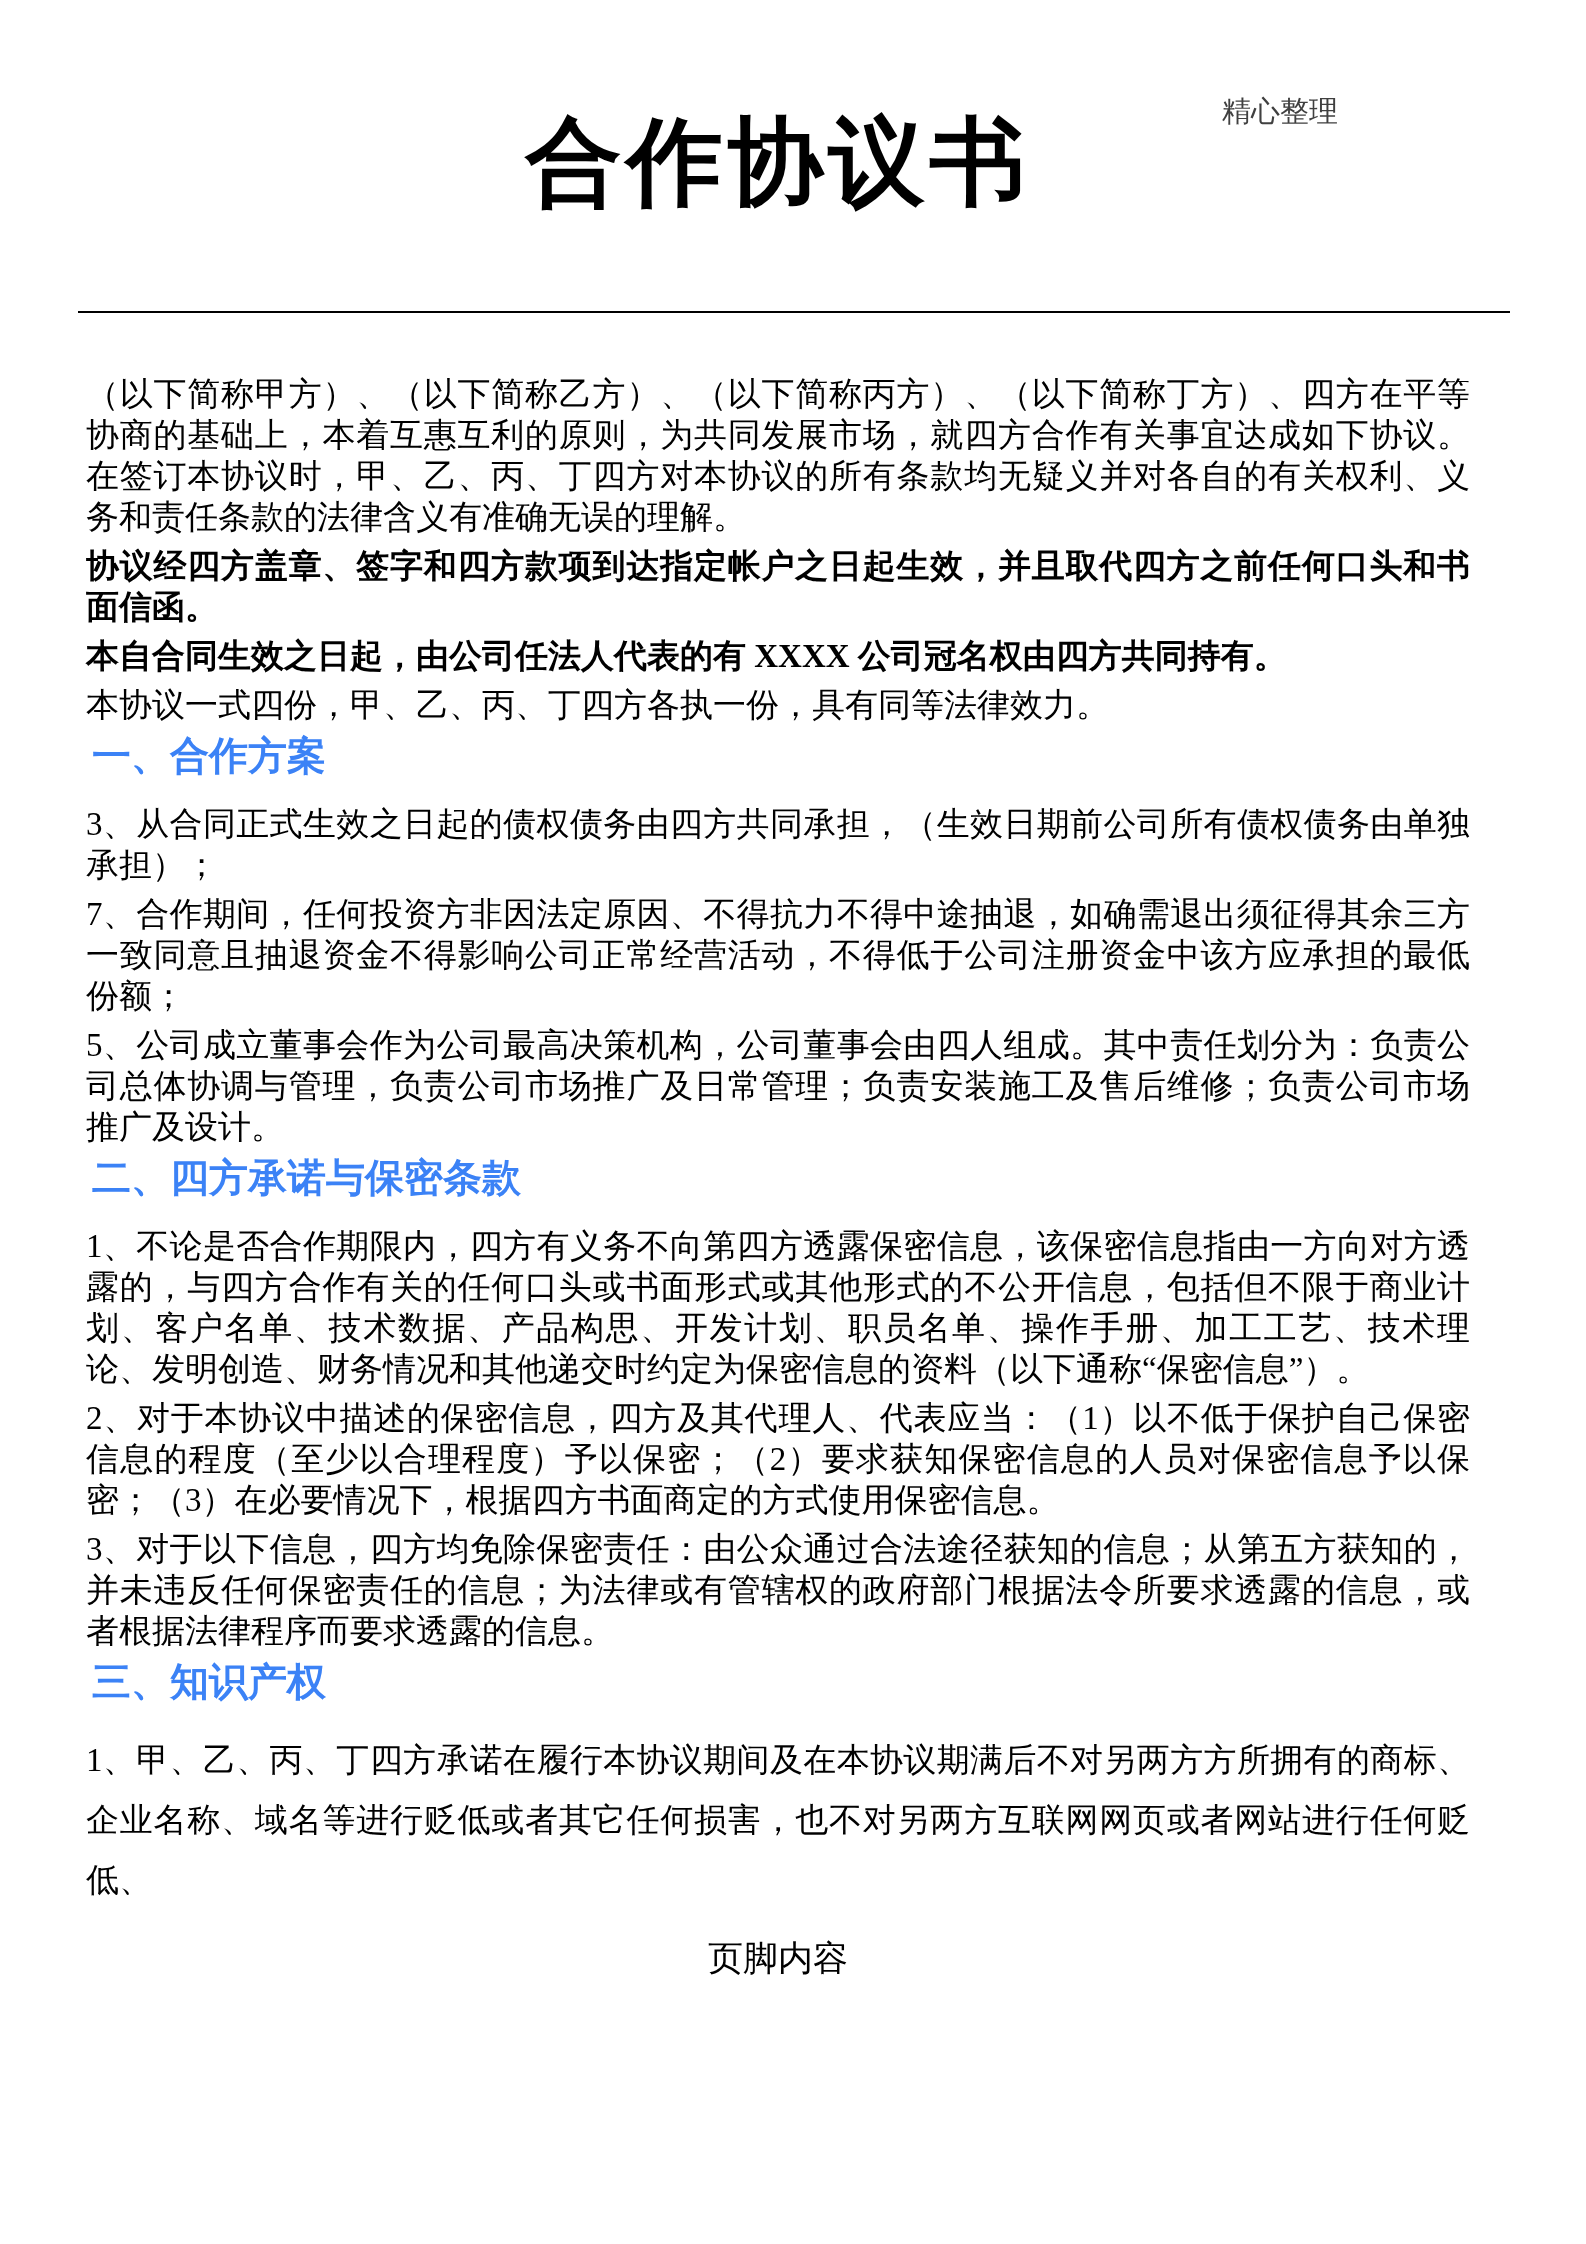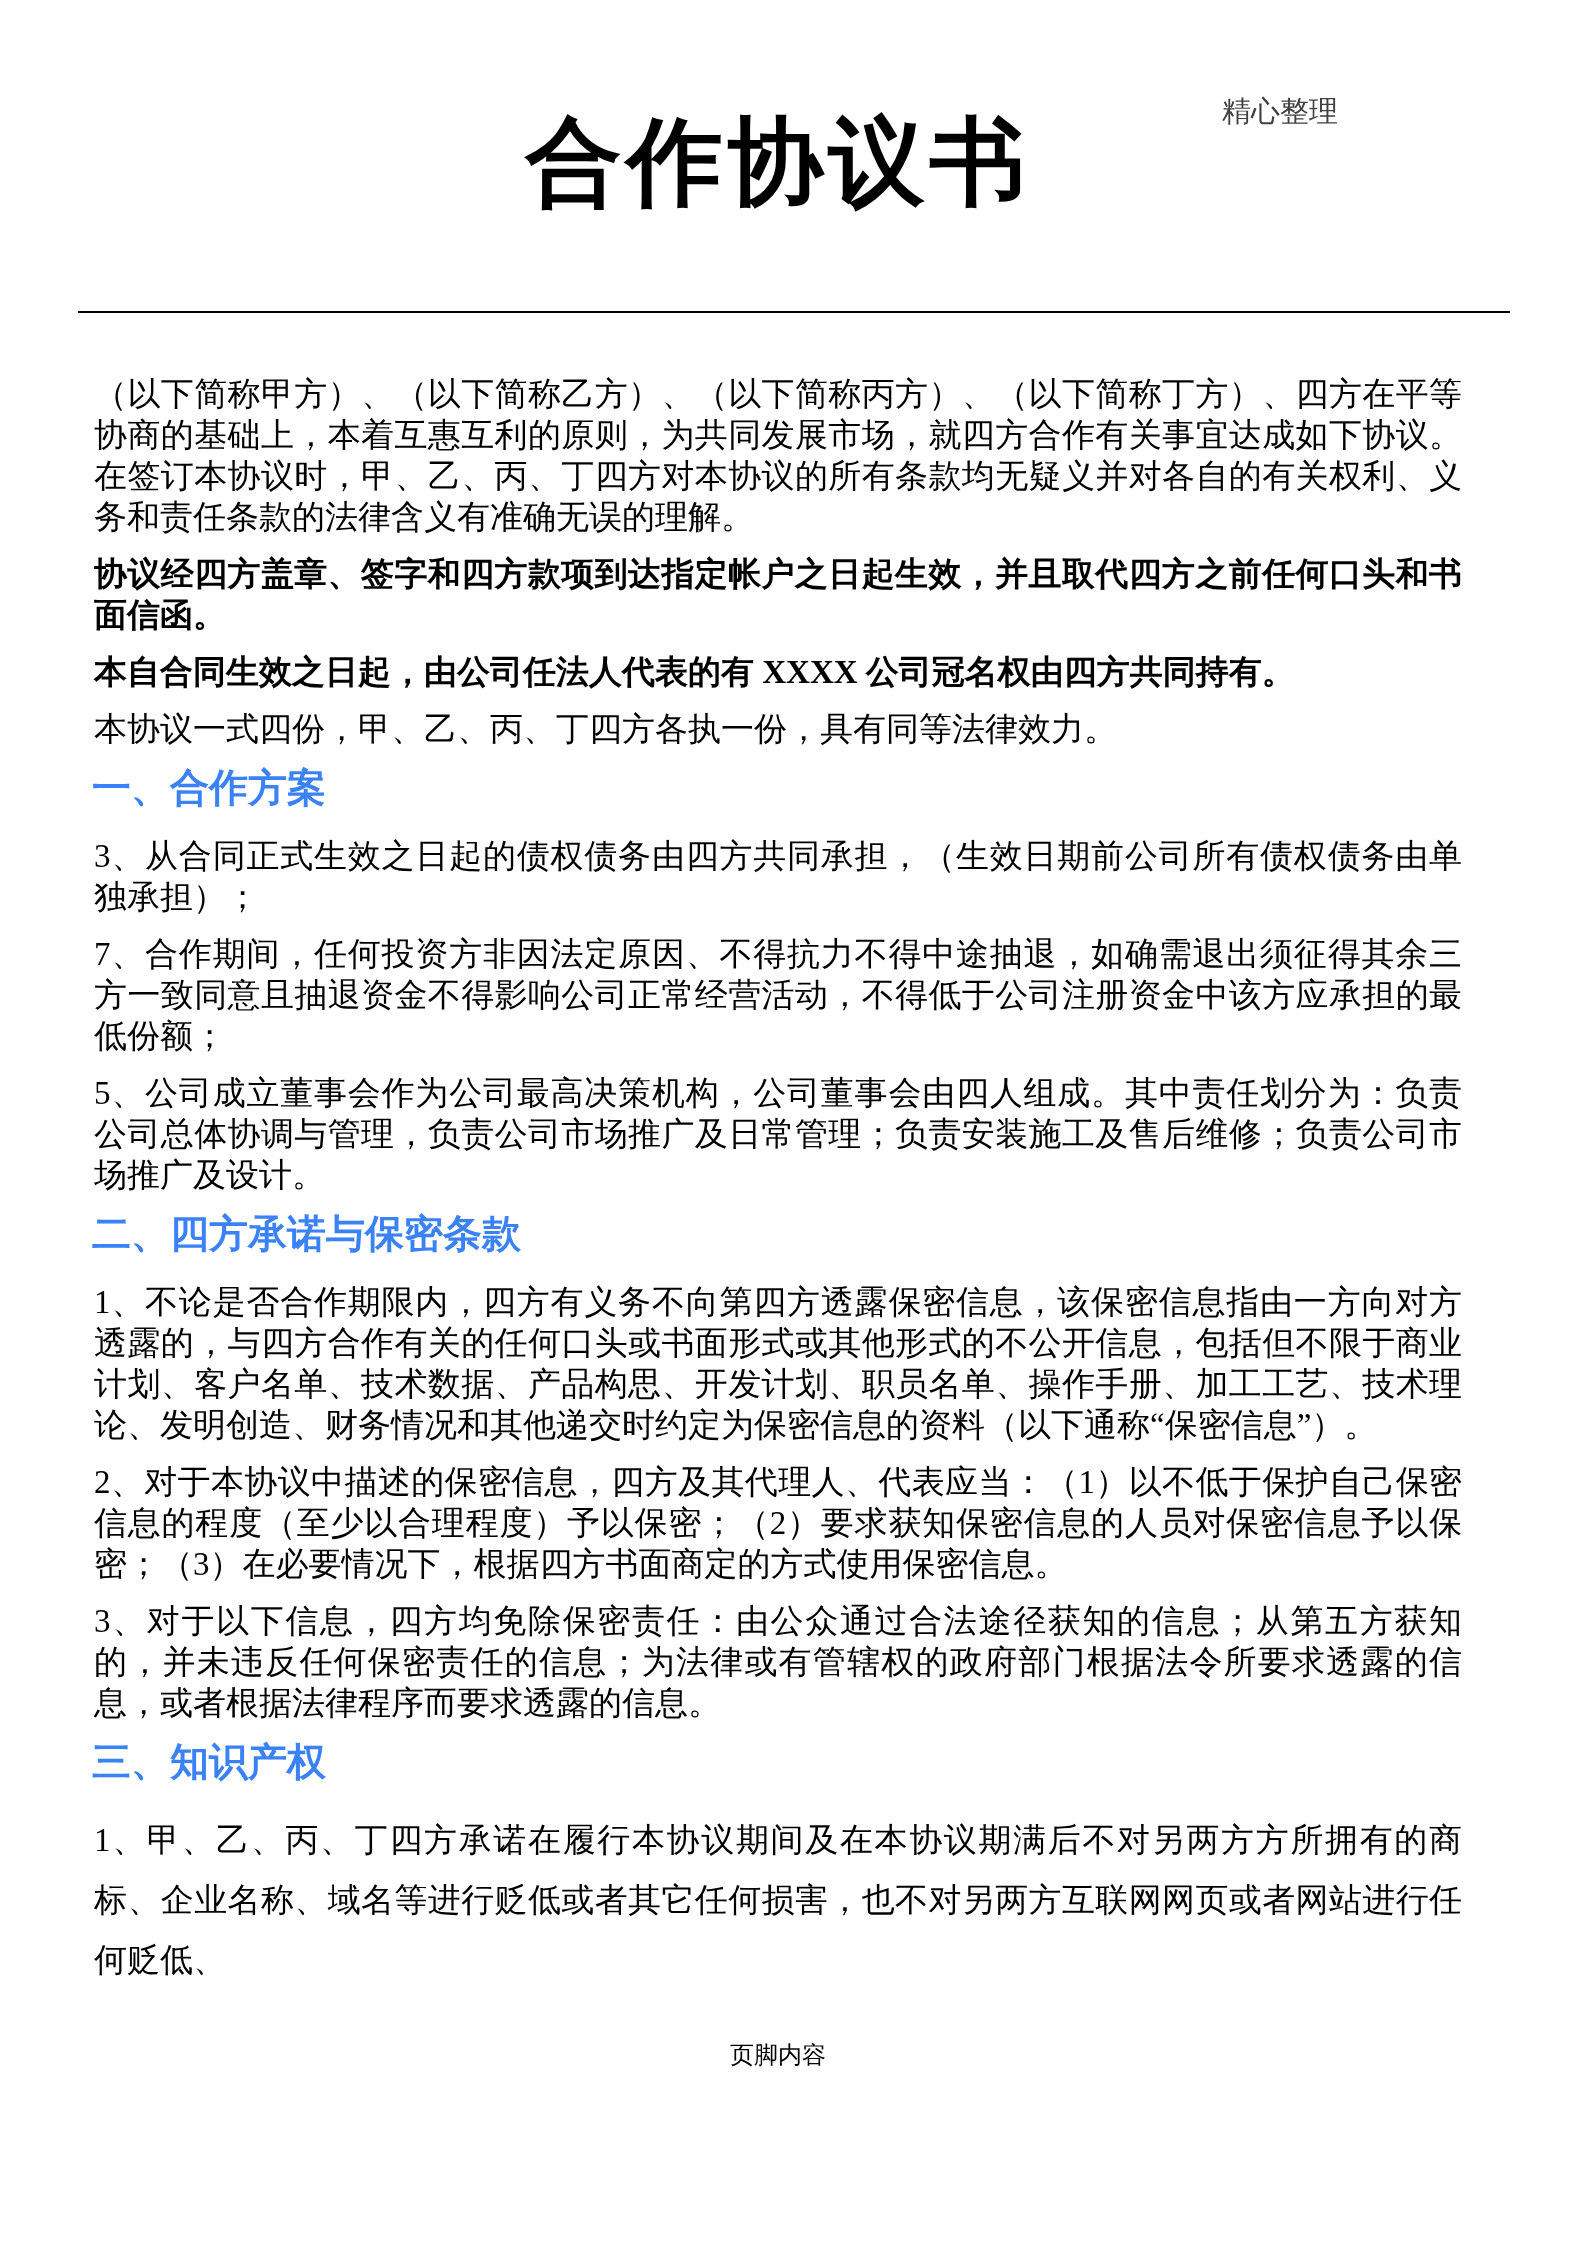--- a/index.html
+++ b/index.html
@@ -36,21 +36,21 @@
     text-align: center;
     color: #000000;
   }
   .title-divider {
     border: none;
     border-top: 2px solid #000000;
     height: 0;
     margin: 95px -32px 0 0;
   }
   .body-text {
-    margin: 16px;
+    margin: 8px;
     font-size: 33px;
     line-height: 41px;
     text-align: justify;
     color: #000000;
   }
   .first-para {
     margin-top: 61px;
   }
   .bold {
     font-weight: bold;
@@ -60,23 +60,23 @@
     padding-left: 14px;
     font-size: 39px;
     line-height: 44px;
     font-weight: bold;
     color: #3b82f6;
   }
   .wide-spacing {
     line-height: 60px;
   }
   .page-footer {
-    margin-top: 48px;
+    margin-top: 32px;
     text-align: center;
-    font-size: 24px;
+    font-size: 35px;
     line-height: 34px;
     color: #000000;
   }
 </style>
 </head>
 <body>
 
 <div class="page">
 
   <div class="header-note">精心整理</div>

